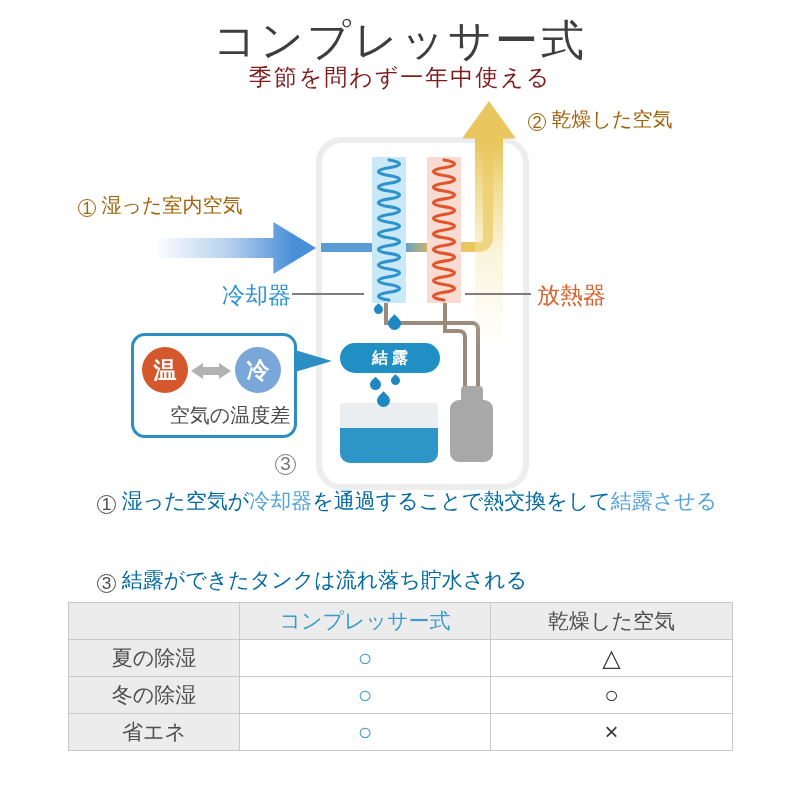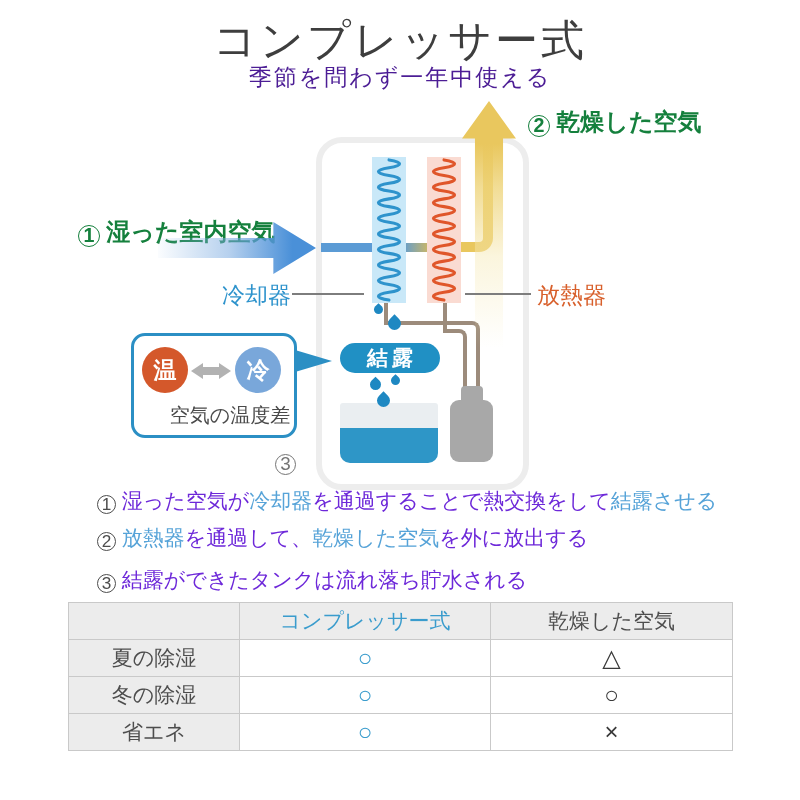--- a/index.html
+++ b/index.html
@@ -2,31 +2,31 @@
 <html><head>
 <meta charset="utf-8">
 <style>
   html,body{margin:0;padding:0;background:#fff;}
   body{font-family:"Liberation Sans","DejaVu Sans",sans-serif;}
   .canvas{position:relative;width:800px;height:800px;background:#fff;overflow:hidden;}
   .abs{position:absolute;}
 
   
   .title{top:12px;left:0;width:100%;text-align:center;font-size:43px;color:#3e3e3e;letter-spacing:3px;}
-  .subtitle{top:62px;left:0;width:100%;text-align:center;font-size:23px;color:#4c1d95;letter-spacing:2px;}
+  .subtitle{top:62px;left:0;width:100%;text-align:center;font-size:23px;color:#7f1d1d;letter-spacing:2px;}
 
   
   .cnum{display:inline-flex;align-items:center;justify-content:center;
         width:1.12em;height:1.12em;border:1.5px solid currentColor;border-radius:50%;
         font-size:0.82em;line-height:1;margin-right:0.32em;box-sizing:border-box;vertical-align:-0.12em;}
   .cnum.lone{margin:0;}
 
   
-  .dlabel{font-size:24px;font-weight:700;color:#15803d;white-space:nowrap;}
-  #label-in{left:78px;top:192px;margin-top:24px;}
+  .dlabel{font-size:20px;font-weight:400;color:#a16207;white-space:nowrap;}
+  #label-in{left:78px;top:192px;}
   #label-out{left:528px;top:106px;}
 
   
   #device-box{left:316px;top:137px;width:201px;height:341px;border:6px solid #ededed;border-radius:26px;background:#fff;z-index:0;}
 
   
   #flow-blue{left:321px;top:243px;width:112px;height:9px;z-index:1;
              background:linear-gradient(90deg,#5b9bd5 0%,#5b9bd5 72%,#ddbb55 100%);}
   #flow-yellow{left:427px;top:139px;width:56px;height:103px;z-index:1;
                border-right:10px solid #e9c75e;border-bottom:10px solid #e9c75e;border-bottom-right-radius:14px;}
@@ -69,42 +69,42 @@
   
   .drop{background:#1e88c2;border-radius:0 50% 50% 50%;transform:rotate(45deg);z-index:4;}
   #drop-1{left:374px;top:305px;width:9px;height:9px;}
   #drop-2{left:388px;top:317px;width:13px;height:13px;}
   #drop-3{left:370px;top:379px;width:11px;height:11px;}
   #drop-4{left:391px;top:376px;width:9px;height:9px;}
   #drop-5{left:377px;top:394px;width:13px;height:13px;}
 
   
   #condensation-badge{left:340px;top:343px;width:100px;height:30px;background:#2090c4;border-radius:15px;
-                      color:#fff;font-size:21px;font-weight:bold;letter-spacing:4px;
+                      color:#fff;font-size:16px;font-weight:bold;letter-spacing:4px;
                       display:flex;align-items:center;justify-content:center;padding-left:4px;box-sizing:border-box;z-index:6;}
 
   
   #temp-callout{left:131px;top:333px;width:166px;height:105px;background:#fff;border:3px solid #2b8fc4;border-radius:14px;box-sizing:border-box;z-index:6;}
   #callout-pointer{left:295px;top:350px;width:0;height:0;border-top:11px solid transparent;border-bottom:11px solid transparent;border-left:37px solid #2b8fc4;z-index:6;}
   .temp-circle{width:46px;height:46px;border-radius:50%;color:#fff;font-size:23px;font-weight:bold;
                display:flex;align-items:center;justify-content:center;z-index:7;}
   #warm-circle{left:142px;top:347px;background:#d4582b;}
   #cold-circle{left:235px;top:347px;background:#79a7da;}
   #temp-arrow{left:191px;top:363px;width:40px;height:16px;display:flex;align-items:center;z-index:7;}
   #temp-arrow .tri-l{width:0;height:0;border-top:8px solid transparent;border-bottom:8px solid transparent;border-right:12px solid #b2b2b2;}
   #temp-arrow .bar{flex:1;height:8px;background:#b2b2b2;}
   #temp-arrow .tri-r{width:0;height:0;border-top:8px solid transparent;border-bottom:8px solid transparent;border-left:12px solid #b2b2b2;}
   #callout-caption{left:131px;top:402px;width:198px;text-align:center;font-size:20px;color:#4a4a4a;z-index:7;}
   #step3{left:275px;top:447px;font-size:23px;color:#757575;z-index:7;}
 
   
   .note{left:97px;font-size:21px;color:#4d4d4d;white-space:nowrap;}
   #note-1{top:487px;} #note-2{top:524px;} #note-3{top:560px;margin-top:6px;}
   .note .b{color:#56a3d8;}
-  .note .g{color:#6d28d9;}
+  .note .g{color:#0369a1;}
 
   
   #comparison-table{position:absolute;left:68px;top:602px;width:664px;border-collapse:collapse;table-layout:fixed;
                     font-size:21px;color:#4d4d4d;}
   #comparison-table th,#comparison-table td{border:1px solid #c9c9c9;height:36px;text-align:center;font-weight:normal;padding:0;}
   #comparison-table .shade{background:#ececec;}
   #comparison-table .head-blue{color:#3a9ccd;}
   #comparison-table .mark{font-size:24px;color:#3a3a3a;background:#fff;}
   #comparison-table .mark.blue{color:#3a9ccd;}
 </style>
@@ -174,23 +174,20 @@
       <span class="tri-r"></span>
   </div>
   <div class="abs temp-circle" id="cold-circle">冷</div>
   <div class="abs" id="callout-caption">空気の温度差</div>
   <div class="abs" id="step3">
     <span class="cnum lone">3</span>
   </div>
 
   <div class="abs note" id="note-1">
     <span class="cnum">1</span><span class="g">湿った空気が</span><span class="b">冷却器</span><span class="g">を通過することで熱交換をして</span><span class="b">結露させる</span>
-  </div>
-  <div class="abs note" id="note-2">
-    <span class="cnum">2</span><span class="b">放熱器</span><span class="g">を通過して、</span><span class="b">乾燥した空気</span><span class="g">を外に放出する</span>
   </div>
   <div class="abs note" id="note-3">
     <span class="cnum">3</span><span class="g">結露ができたタンクは流れ落ち貯水される</span>
   </div>
 
   <table id="comparison-table">
     <colgroup>
         <col style="width:171px">
         <col style="width:251px">
         <col style="width:242px">

